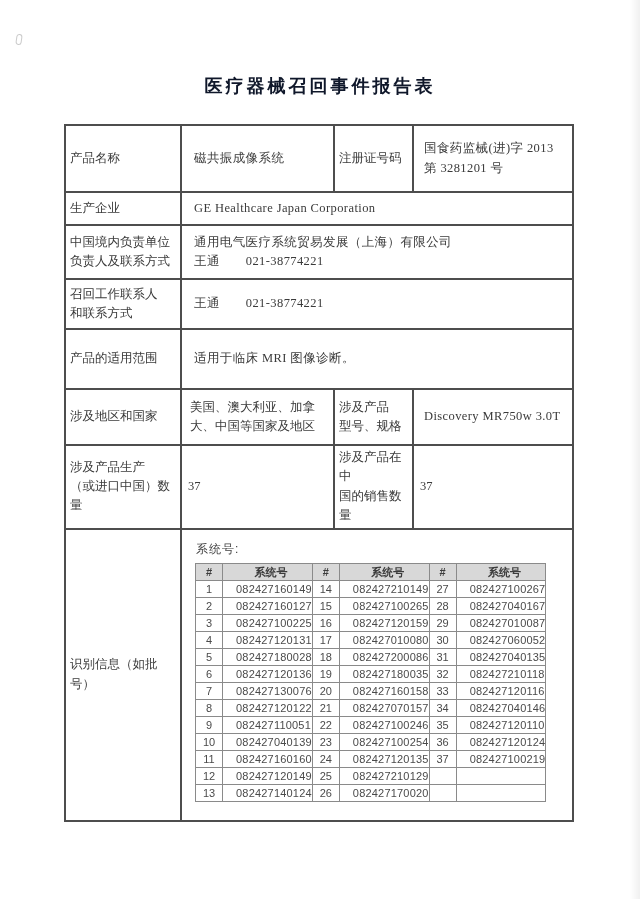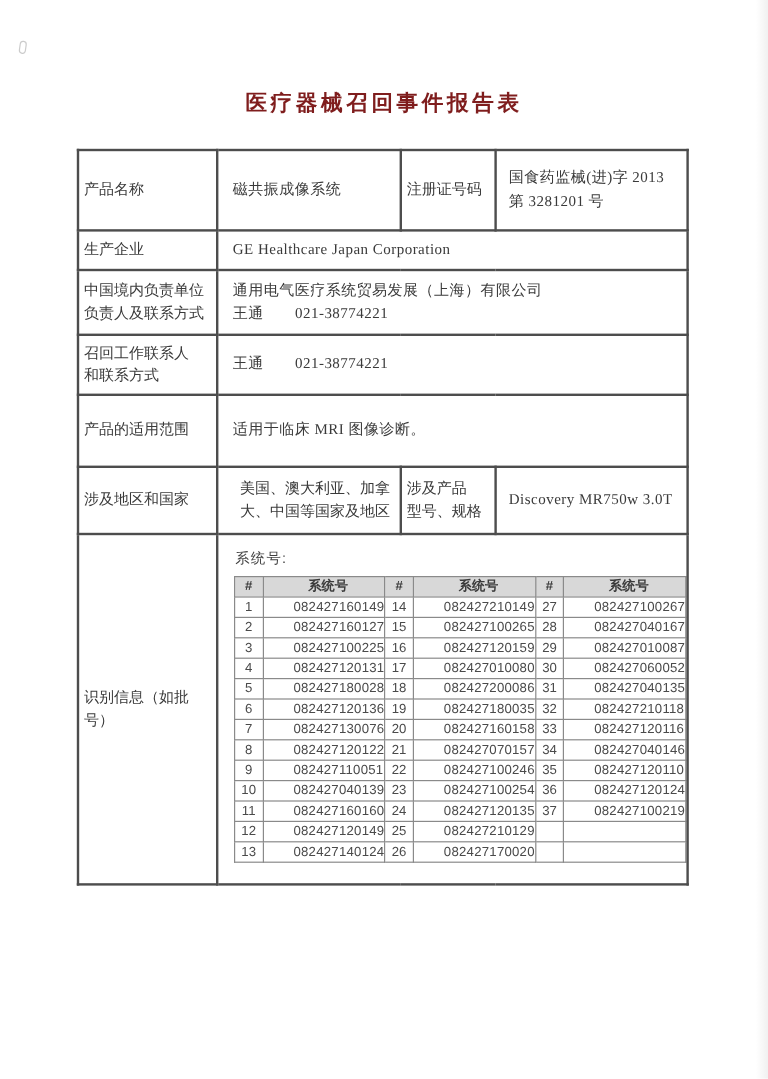--- a/index.html
+++ b/index.html
@@ -33,21 +33,21 @@
   }
   .doc-title {
     position: absolute;
     top: 74px;
     left: 0;
     width: 100%;
     text-align: center;
     font-size: 18px;
     font-weight: 600;
     letter-spacing: 3px;
-    color: #7f1d1d;
+    color: #0f172a;
   }
   table.form {
     position: absolute;
     left: 64px;
     top: 124px;
     width: 508px;
     border-collapse: collapse;
     table-layout: fixed;
     font-size: 12.5px;
     color: #3a3a3a;
@@ -61,21 +61,21 @@
   table.form td.label-cell {
     text-align: left;
     padding: 2px 4px;
   }
   table.form td.value-cell {
     text-align: left;
     padding-left: 12px;
     letter-spacing: 0.4px;
   }
   table.form td.center-cell {
-    text-align: right;
+    text-align: left;
   }
   .contact-name { margin-right: 26px; }
   .id-cell {
     vertical-align: top !important;
     padding: 8px 0 0 13px !important;
   }
   .sys-caption {
     font-family: "Liberation Sans", sans-serif;
     font-size: 12px;
     color: #3f3f3f;
@@ -98,21 +98,21 @@
   }
   table.systems th {
     background: #d8d8d8;
     color: #3c3c3c;
     font-weight: bold;
     text-align: center;
     padding-left: 7px;
   }
   table.systems th.idx-h { text-align: center; padding-left: 0; }
   table.systems td.sys-idx { text-align: center; }
-  table.systems td.sys-num { text-align: left; padding-left: 25px; letter-spacing: 0.2px; }
+  table.systems td.sys-num { text-align: left; padding-left: 13px; letter-spacing: 0.2px; }
 </style>
 </head>
 <body>
 
 <div class="scan-artifact"></div>
 <div class="scan-edge"></div>
 
 <div class="doc-title">医疗器械召回事件报告表</div>
 
 <table class="form">
@@ -160,20 +160,32 @@
     </tr>
     <tr style="height:56px">
       <td class="label-cell">涉及地区和国家</td>
       <td class="center-cell" style="padding:2px 8px;">美国、澳大利亚、加拿大、中国等国家及地区</td>
       <td class="label-cell">
         <div>涉及产品</div>
         <div>型号、规格</div>
       </td>
       <td class="value-cell" style="padding-left:10px;">Discovery MR750w 3.0T</td>
     </tr>
+    <tr style="height:42px">
+      <td class="label-cell">
+        <div>涉及产品生产</div>
+        <div>（或进口中国）数量</div>
+      </td>
+      <td class="center-cell">37</td>
+      <td class="label-cell">
+        <div>涉及产品在中</div>
+        <div>国的销售数量</div>
+      </td>
+      <td class="center-cell">37</td>
+    </tr>
     <tr style="height:292px">
       <td class="label-cell">识别信息（如批号）</td>
       <td class="id-cell" colspan="3">
         <div class="sys-caption">系统号:</div>
         <table class="systems">
           <colgroup>
             <col style="width:27px">
               <col style="width:75px">
               <col style="width:27px">
               <col style="width:75px">

